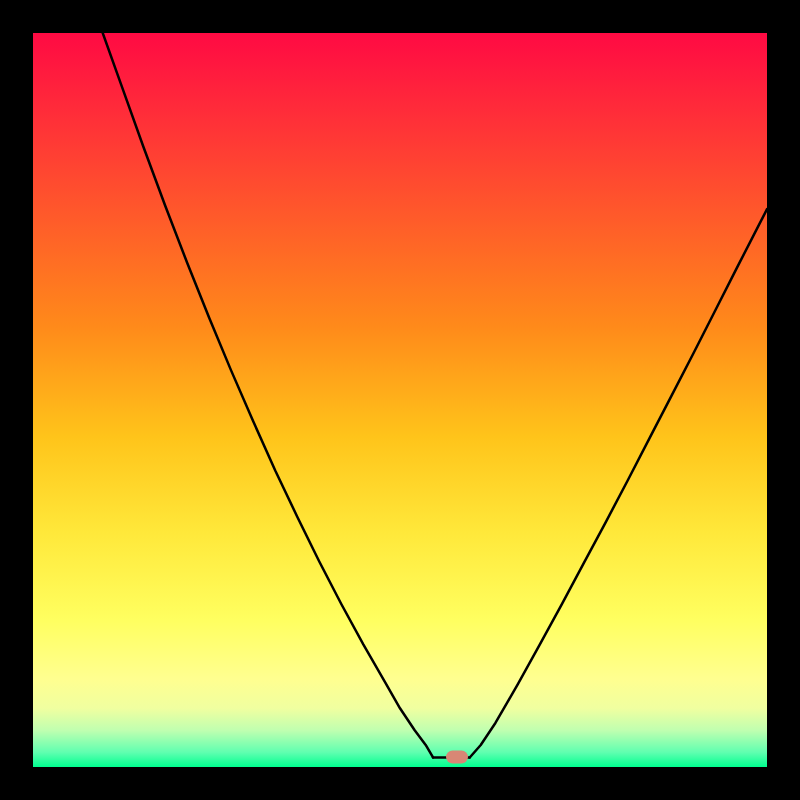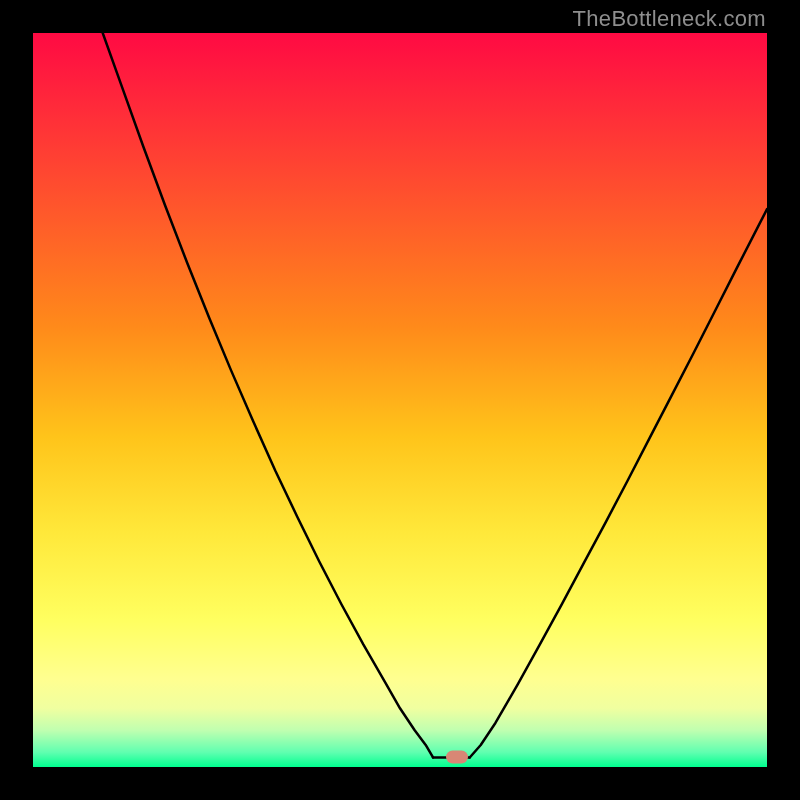--- a/index.html
+++ b/index.html
@@ -58,21 +58,20 @@
     height: 13px;
     border-radius: 7px;
     background: #d88775;
     transform: translate(-50%, -50%);
   }
 </style>
 </head>
 <body>
 <div class="frame">
 
-  <div class="attribution">TheBottleneck.com</div>
 
   <div class="plot-area">
     <div class="gradient"></div>
     <svg class="curve-svg" viewBox="0 0 734 734" preserveAspectRatio="none">
       <path id="curve-left" fill="none" stroke="#000" stroke-width="2.5" stroke-linejoin="round" stroke-linecap="round" d="M69.73 0.00 L88.08 51.38 L110.10 113.04 L132.12 172.49 L154.14 229.74 L176.16 284.79 L198.18 337.64 L220.20 388.29 L242.22 437.46 L264.24 483.71 L286.26 528.48 L308.28 571.05 L330.30 611.42 L352.32 649.59 L367.00 675.28 L381.68 697.30 L392.69 711.98 L400.03 724.46"></path>
       <path id="curve-floor" fill="none" stroke="#000" stroke-width="2.5" stroke-linejoin="round" stroke-linecap="round" d="M400.03 724.46 L436.73 724.46"></path>
       <path id="curve-right" fill="none" stroke="#000" stroke-width="2.5" stroke-linejoin="round" stroke-linecap="round" d="M436.73 724.46 L447.74 711.98 L462.42 689.96 L484.44 651.79 L506.46 612.16 L528.48 571.79 L550.50 530.68 L572.52 489.58 L594.54 447.74 L616.56 405.17 L638.58 362.60 L660.60 320.02 L682.62 276.72 L704.64 233.41 L734.00 176.16"></path>
     </svg>
     <div id="minimum-marker" class="marker" style="left: 423.518px; top: 724.458px; background: rgb(216, 135, 117);"></div>
   </div>

